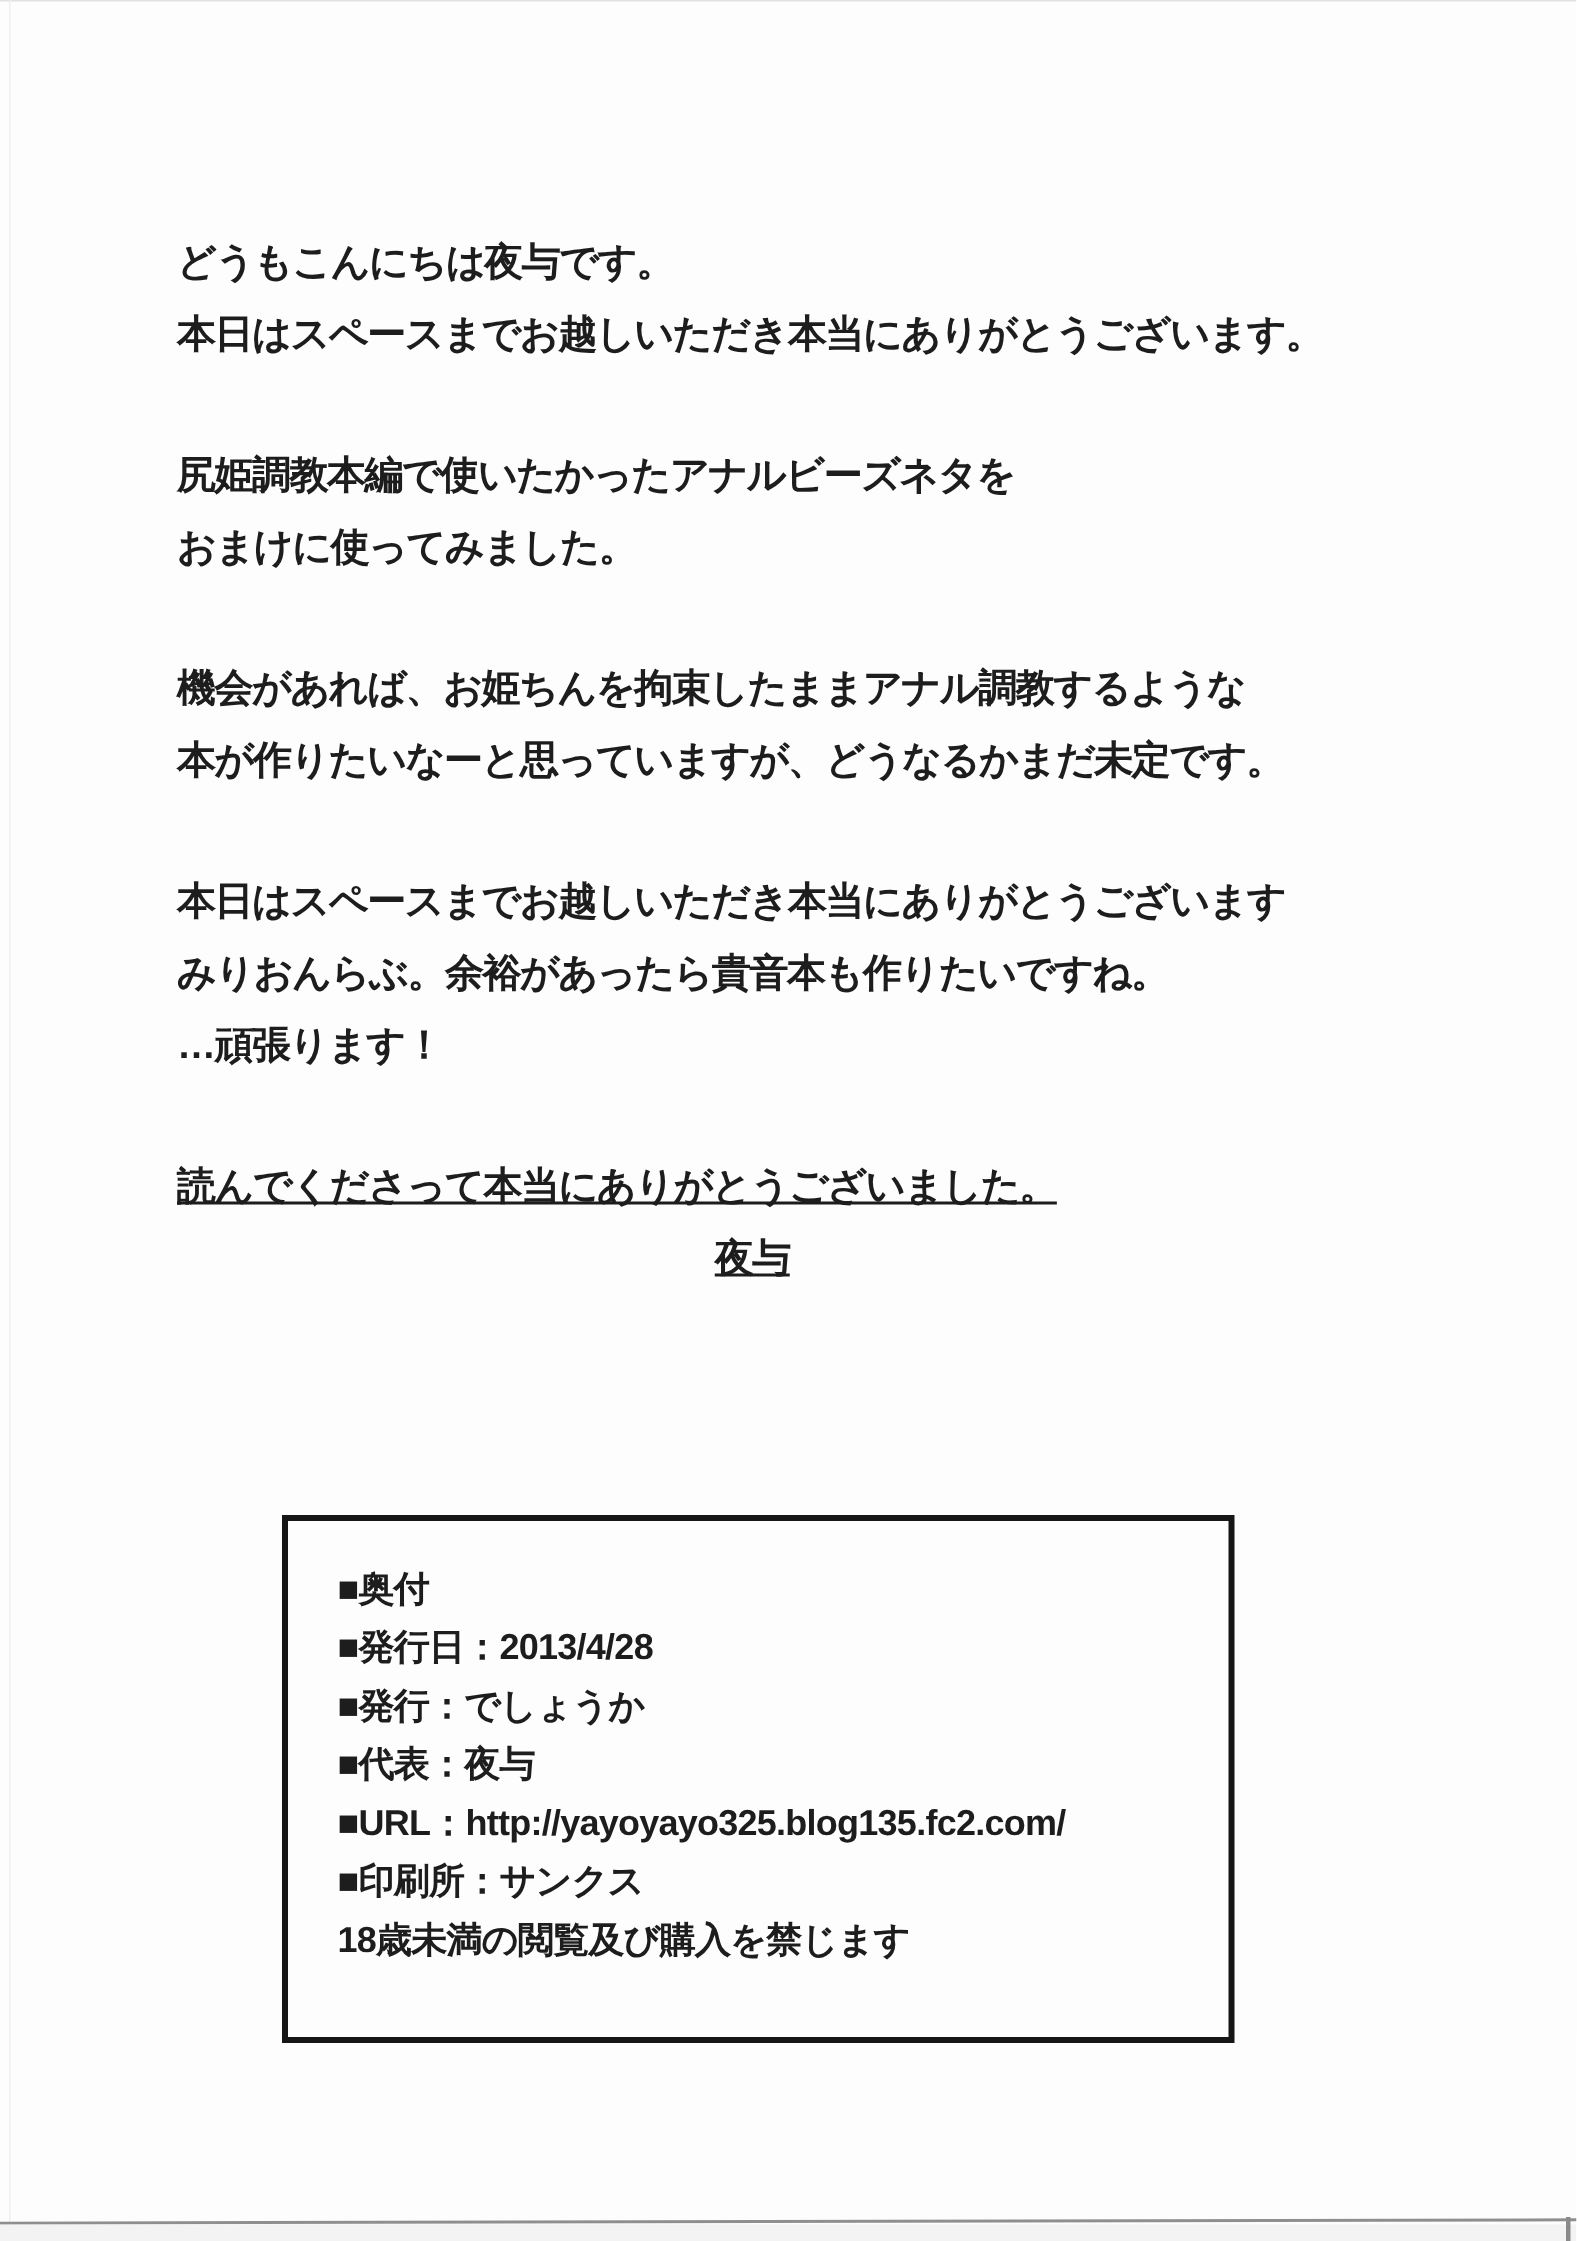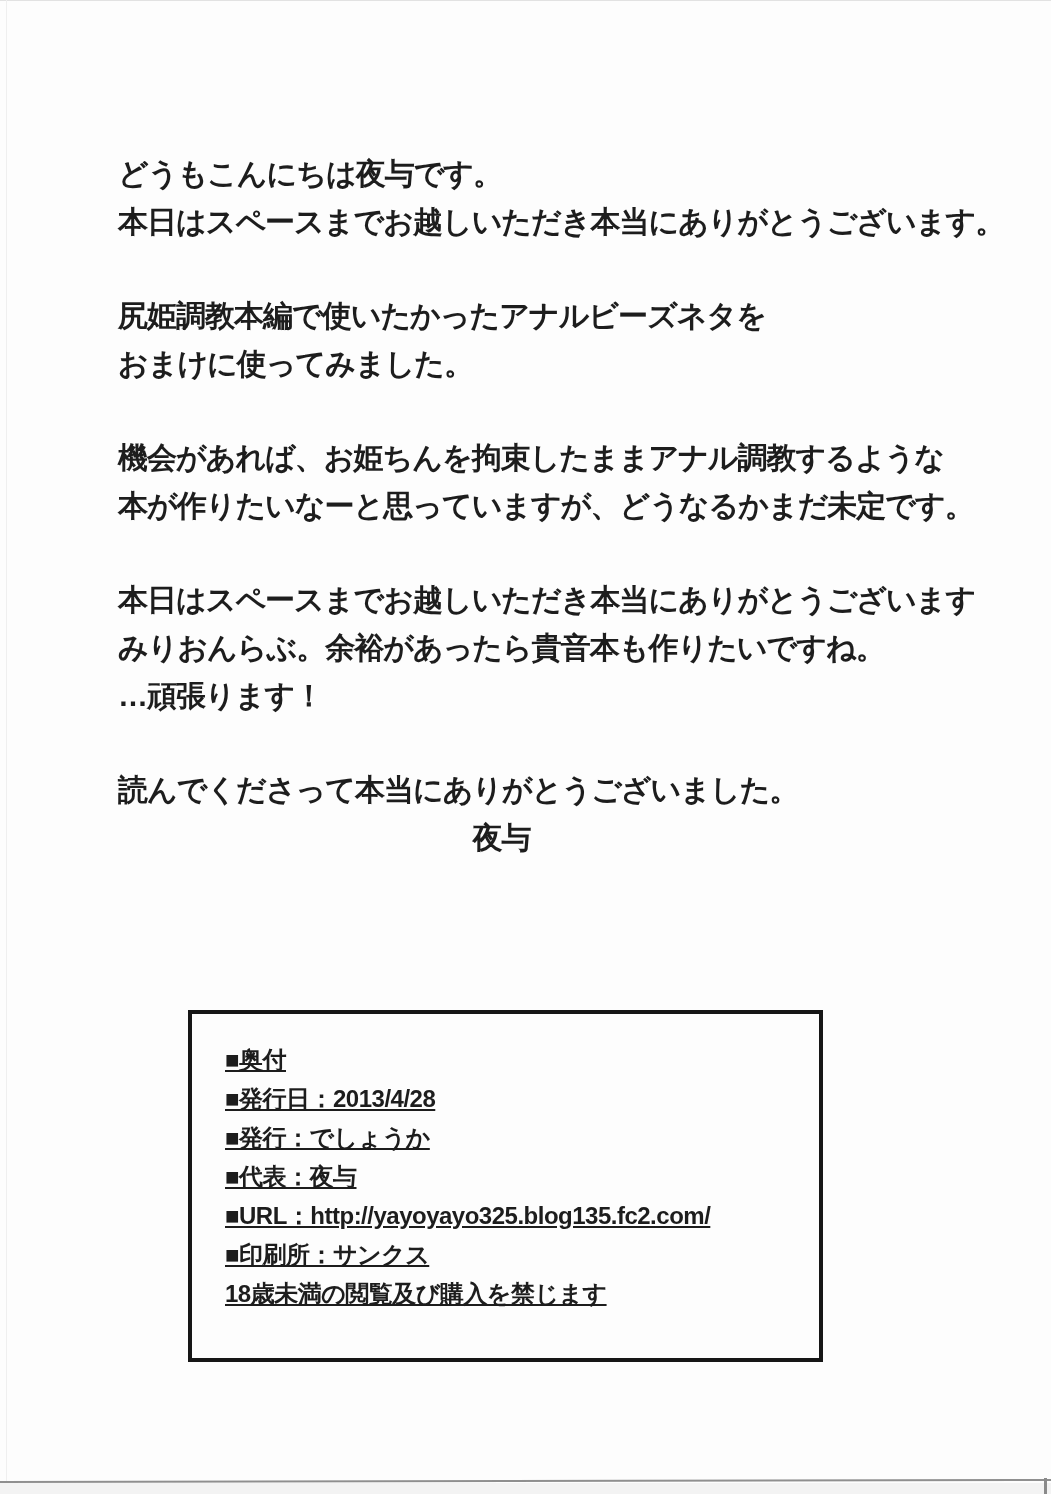--- a/index.html
+++ b/index.html
@@ -49,29 +49,30 @@
     width: 3px; height: 16px;
     background: #8a8a8a;
   }
 
   
   .afterword {
     position: absolute;
     left: 118px;
     top: 150px;
     width: 815px;
-    font-size: 30px;
+    font-size: 26px;
     line-height: 48px;
     letter-spacing: -1px;
   }
   .para {
     margin: 0 0 46px 0;
   }
   .para:last-child {
     margin-bottom: 0;
+    text-decoration: underline;
   }
   .text-line {
     min-height: 48px;
     white-space: nowrap;
   }
   .sig-line {
     text-align: center;
     padding-right: 48px;
   }
 
@@ -86,21 +87,20 @@
     border: 4px solid #161616;
     background: #fdfdfd;
     padding: 26px 16px 0 33px;
     font-size: 24px;
     line-height: 39px;
     letter-spacing: -0.5px;
   }
   .colophon-line {
     min-height: 39px;
     white-space: nowrap;
-    text-decoration: underline;
   }
 </style>
 </head>
 <body>
 
 <div class="page">
 
   <div class="edge-top"></div>
   <div class="edge-left"></div>
 

